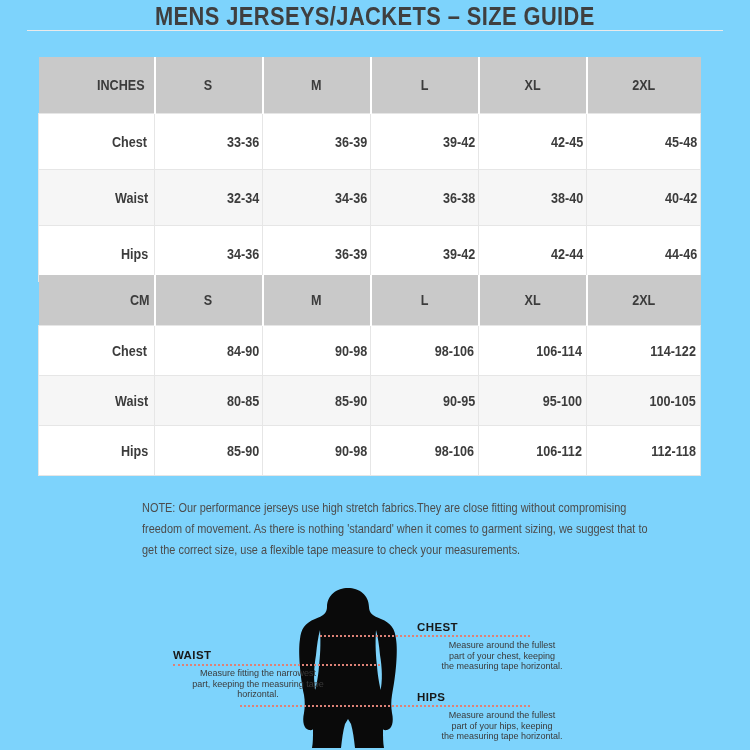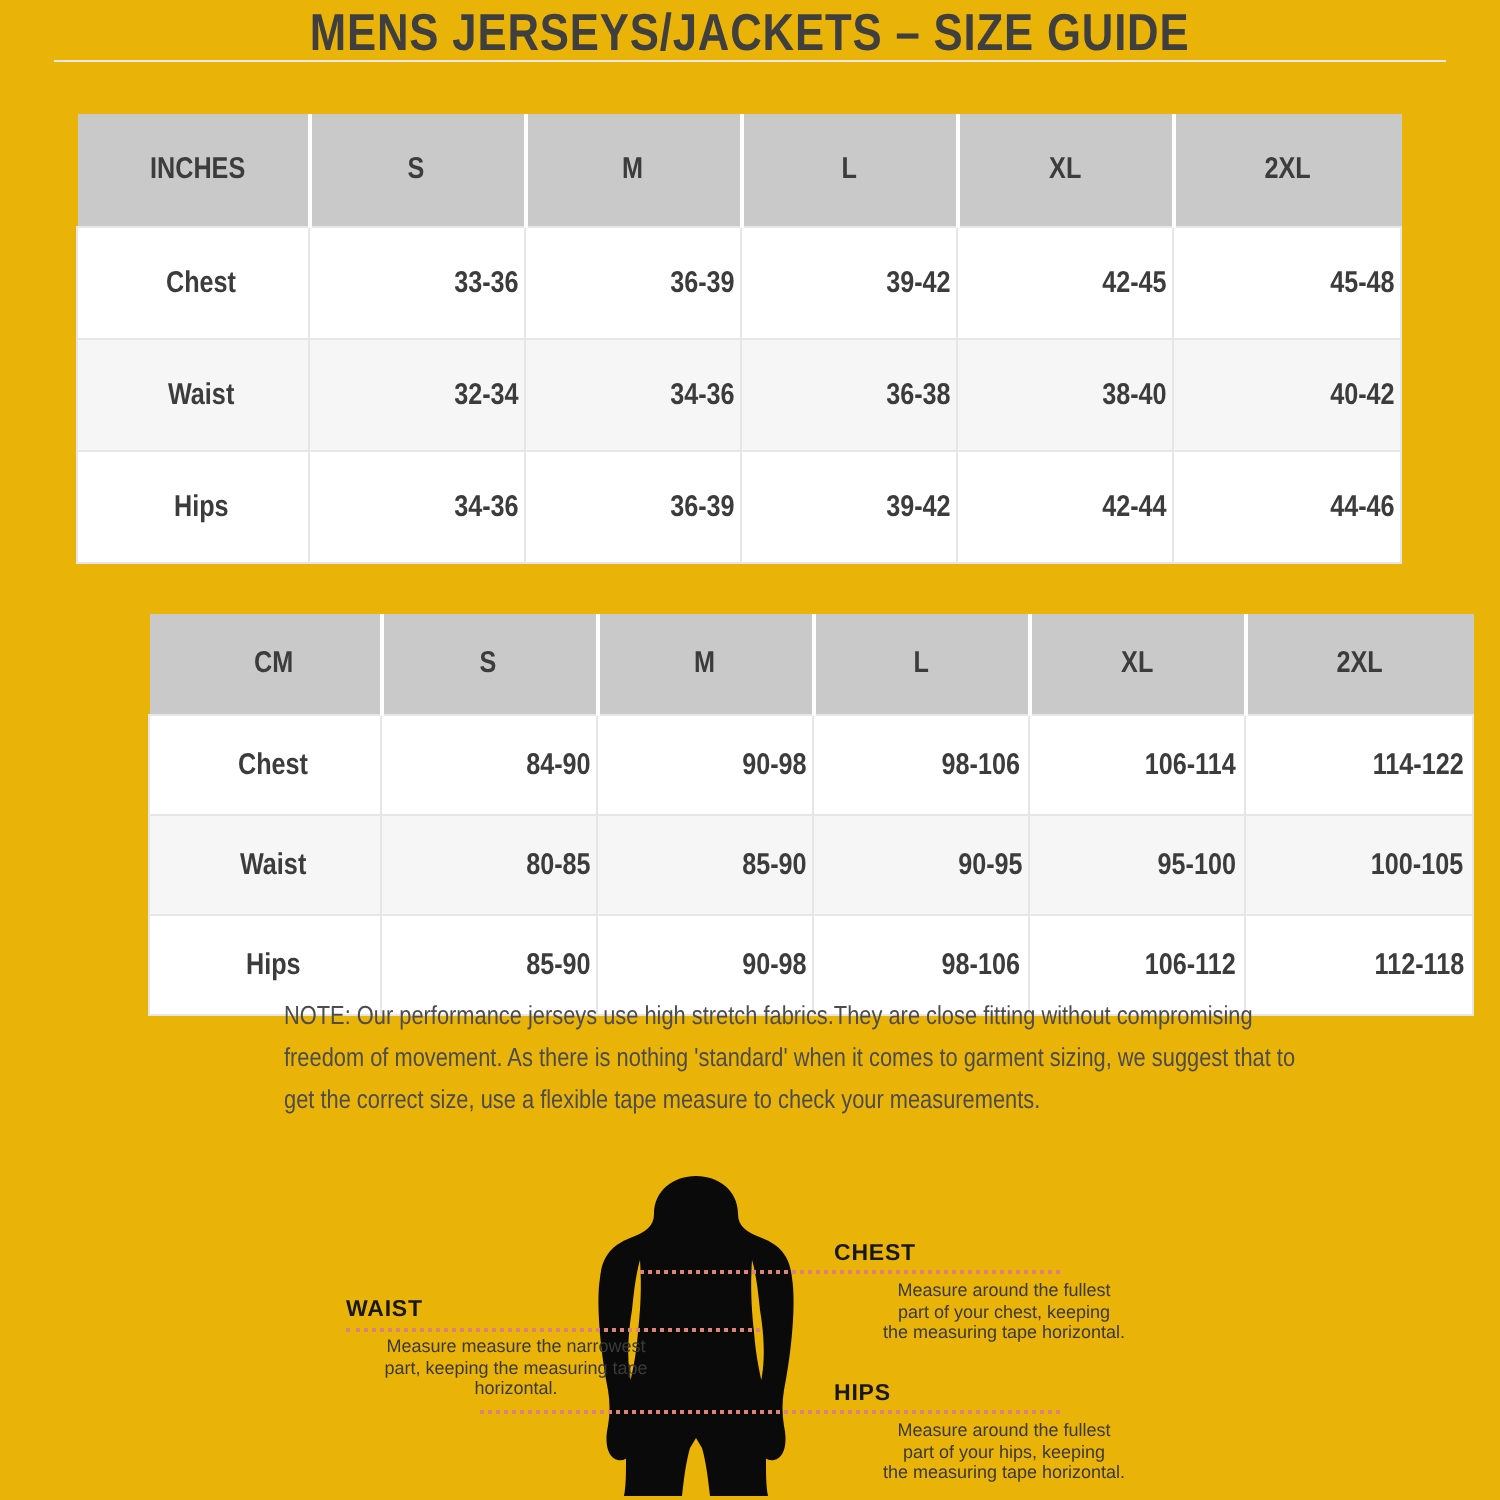--- a/index.html
+++ b/index.html
@@ -2,21 +2,21 @@
 <html><head>
 <meta charset="utf-8">
 <style>
   * { margin:0; padding:0; box-sizing:border-box; }
   html,body { background:#fff; }
   body {
     width:750px; height:750px;
     font-family:"Liberation Sans", sans-serif;
     color:#3c3c3c;
   }
-  .page { position:relative; width:750px; height:750px; overflow:hidden; background:#eab308; }
+  .page { position:relative; width:750px; height:750px; overflow:hidden; background:#7dd3fc; }
 
   
   .sq { display:inline-block; transform:scaleX(0.84); transform-origin:center center; white-space:nowrap; }
   .sq-l { transform-origin:left center; }
 
   .page-title {
     position:absolute; top:1px; left:0; width:750px;
     text-align:center; font-size:26px; font-weight:bold;
     color:#3f3f3f; letter-spacing:0.5px;
   }
@@ -27,23 +27,23 @@
     border-collapse:collapse; table-layout:fixed;
   }
   .size-table th, .size-table td {
     font-weight:bold; font-size:15px; color:#3c3c3c;
     text-align:center; padding:0; overflow:hidden;
   }
   .size-table thead th { background:#c9c9c9; border-left:2px solid #ffffff; }
   .size-table thead th:first-child { border-left:none; }
   .size-table tbody td { background:#ffffff; border:1px solid #e6e6e6;text-align:right; }
   .size-table tbody tr.alt td { background:#f6f6f6; }
-  .size-table .left { text-align:center; padding-left:14px; }
+  .size-table .left { text-align:right; padding-left:14px; }
   .t1 { top:57px; }
-  .t2 { top:307px;margin-left:36px; }
+  .t2 { top:275px; }
   .t1 th, .t1 td { height:56px; }
   .t2 th, .t2 td { height:50px; }
 
   .note {
     position:absolute; top:497px; left:142px; width:614px;
     font-size:13px; line-height:21px; color:#4c4c4c;
     transform:scaleX(0.84); transform-origin:left top;
   }
 
   .figure-svg { position:absolute; left:273px; top:587px; width:150px; height:162px; z-index:1; }
@@ -207,21 +207,21 @@
   <div class="m-line hips"></div>
 
   <div class="m-label chest-label">
     <h4>CHEST</h4>
     <p>Measure around the fullest
 part of your chest, keeping
 the measuring tape horizontal.</p>
   </div>
   <div class="m-label waist-label">
     <h4>WAIST</h4>
-    <p>Measure measure the narrowest
+    <p>Measure fitting the narrowest
 part, keeping the measuring tape
 horizontal.</p>
   </div>
   <div class="m-label hips-label">
     <h4>HIPS</h4>
     <p>Measure around the fullest
 part of your hips, keeping
 the measuring tape horizontal.</p>
   </div>
 

